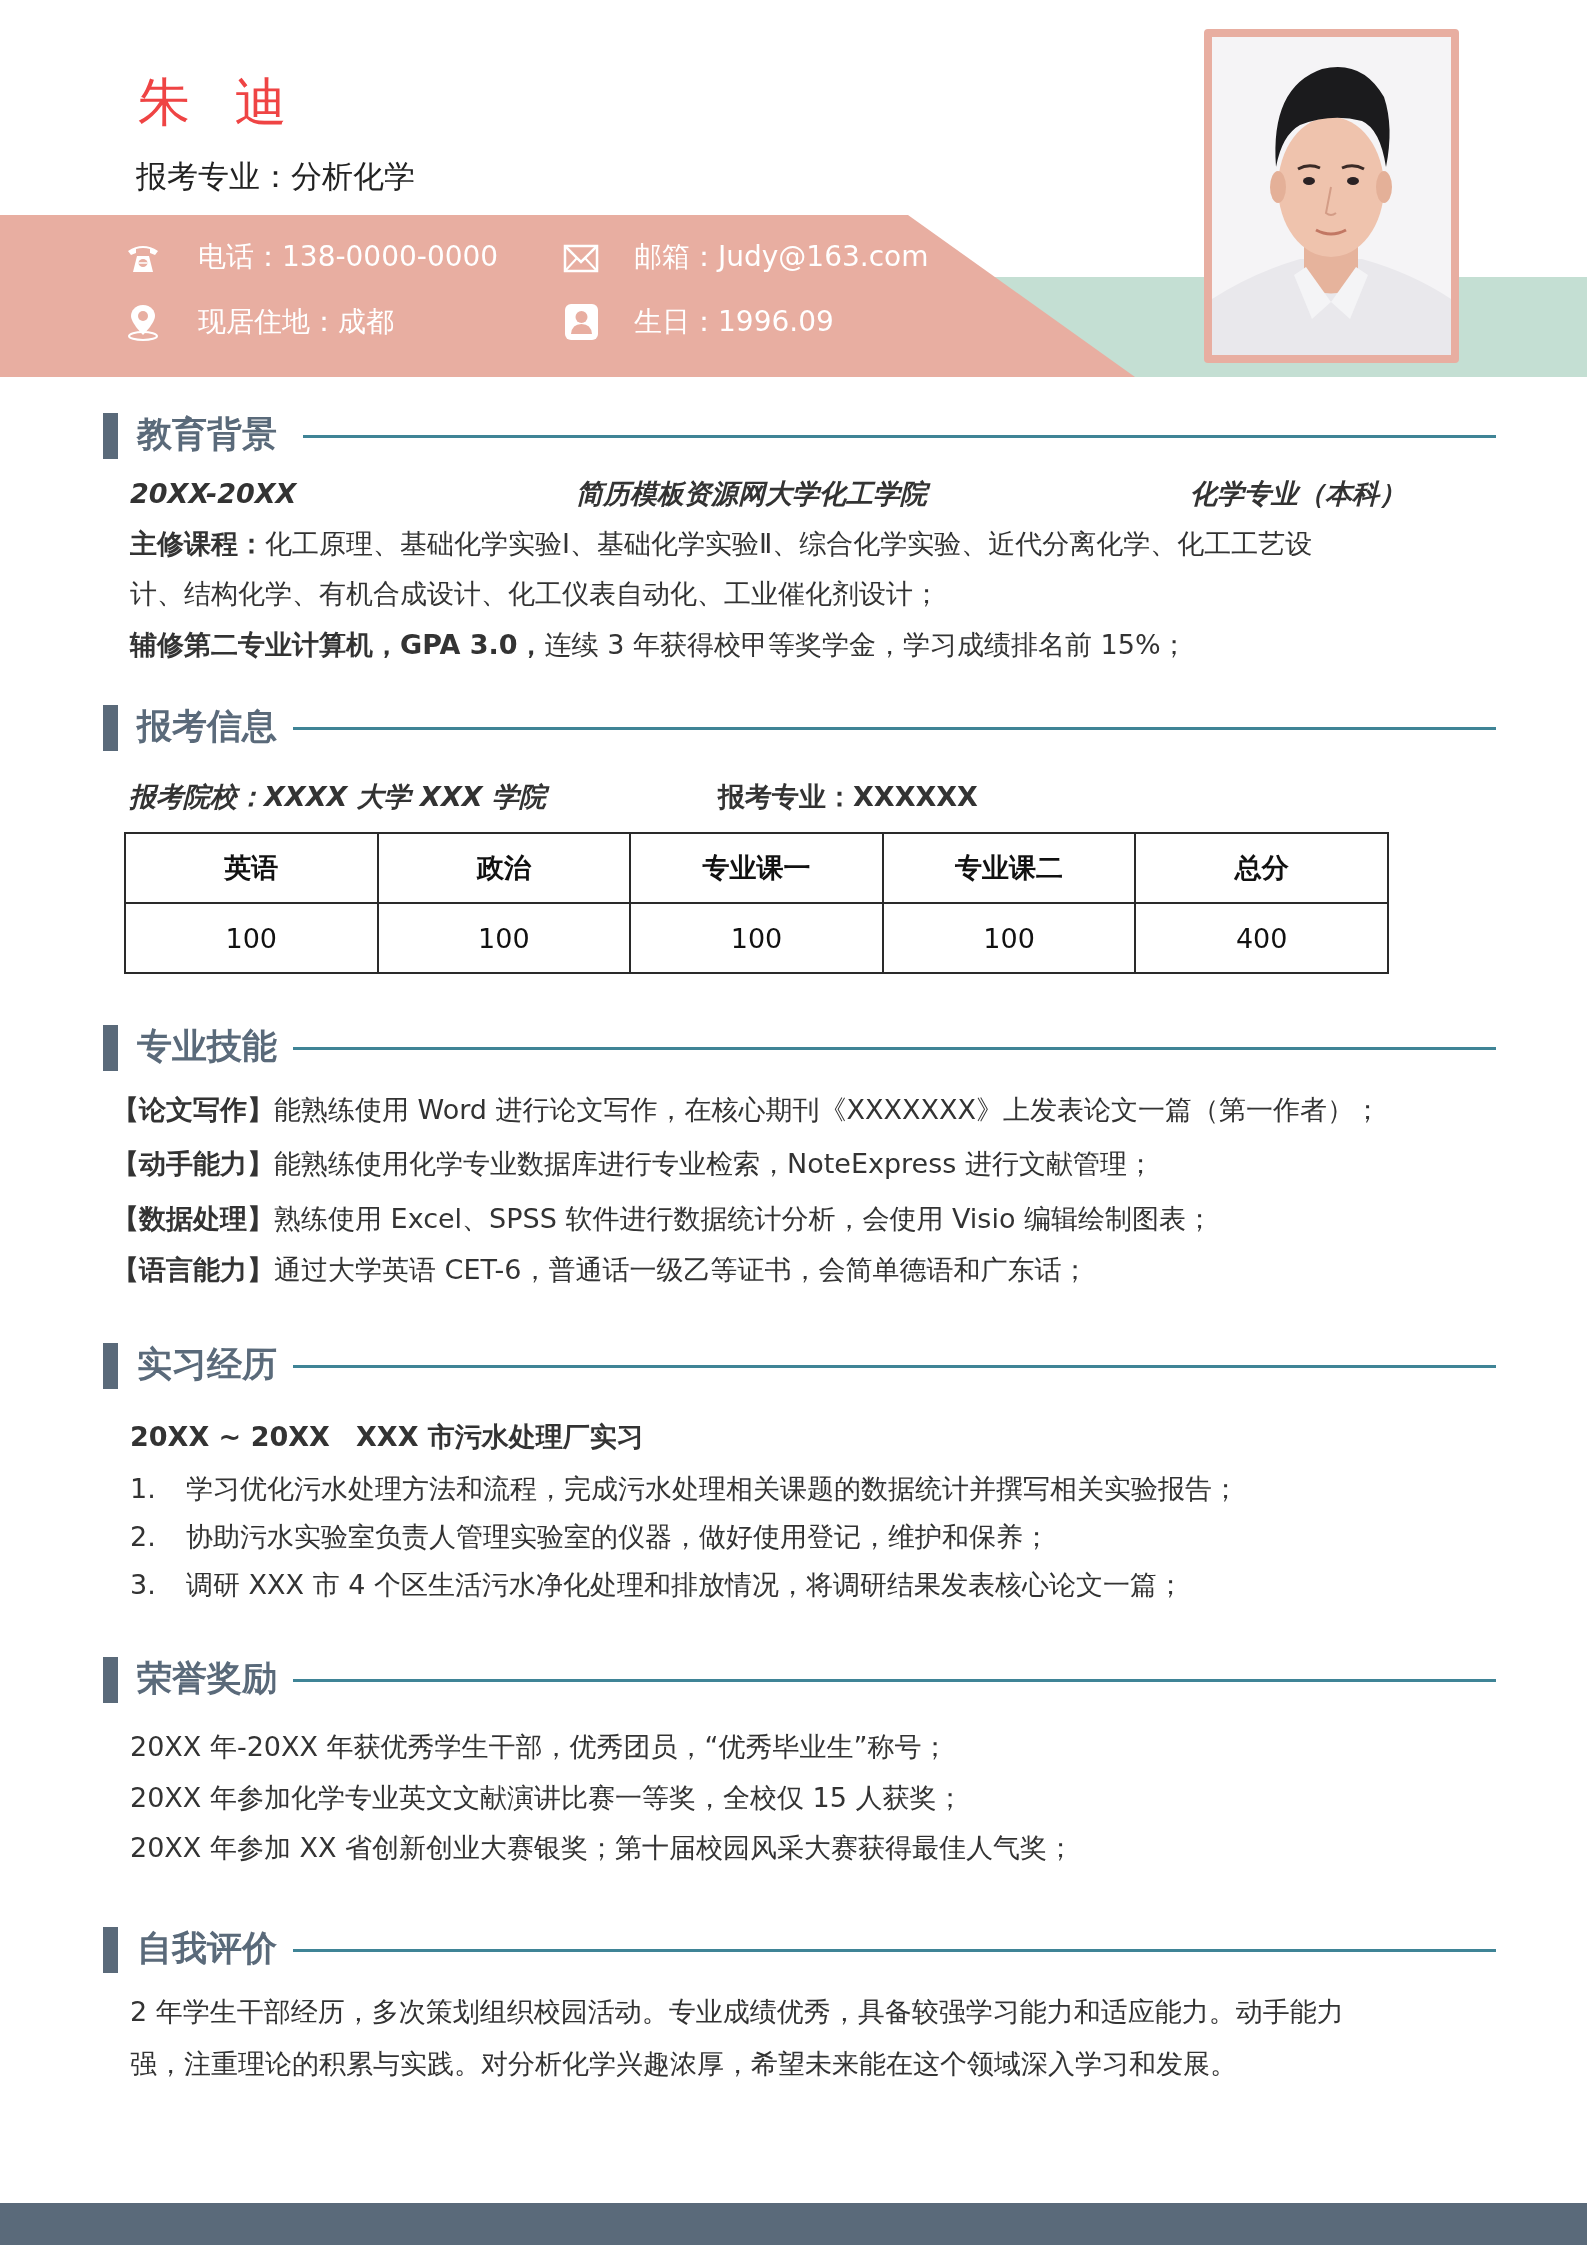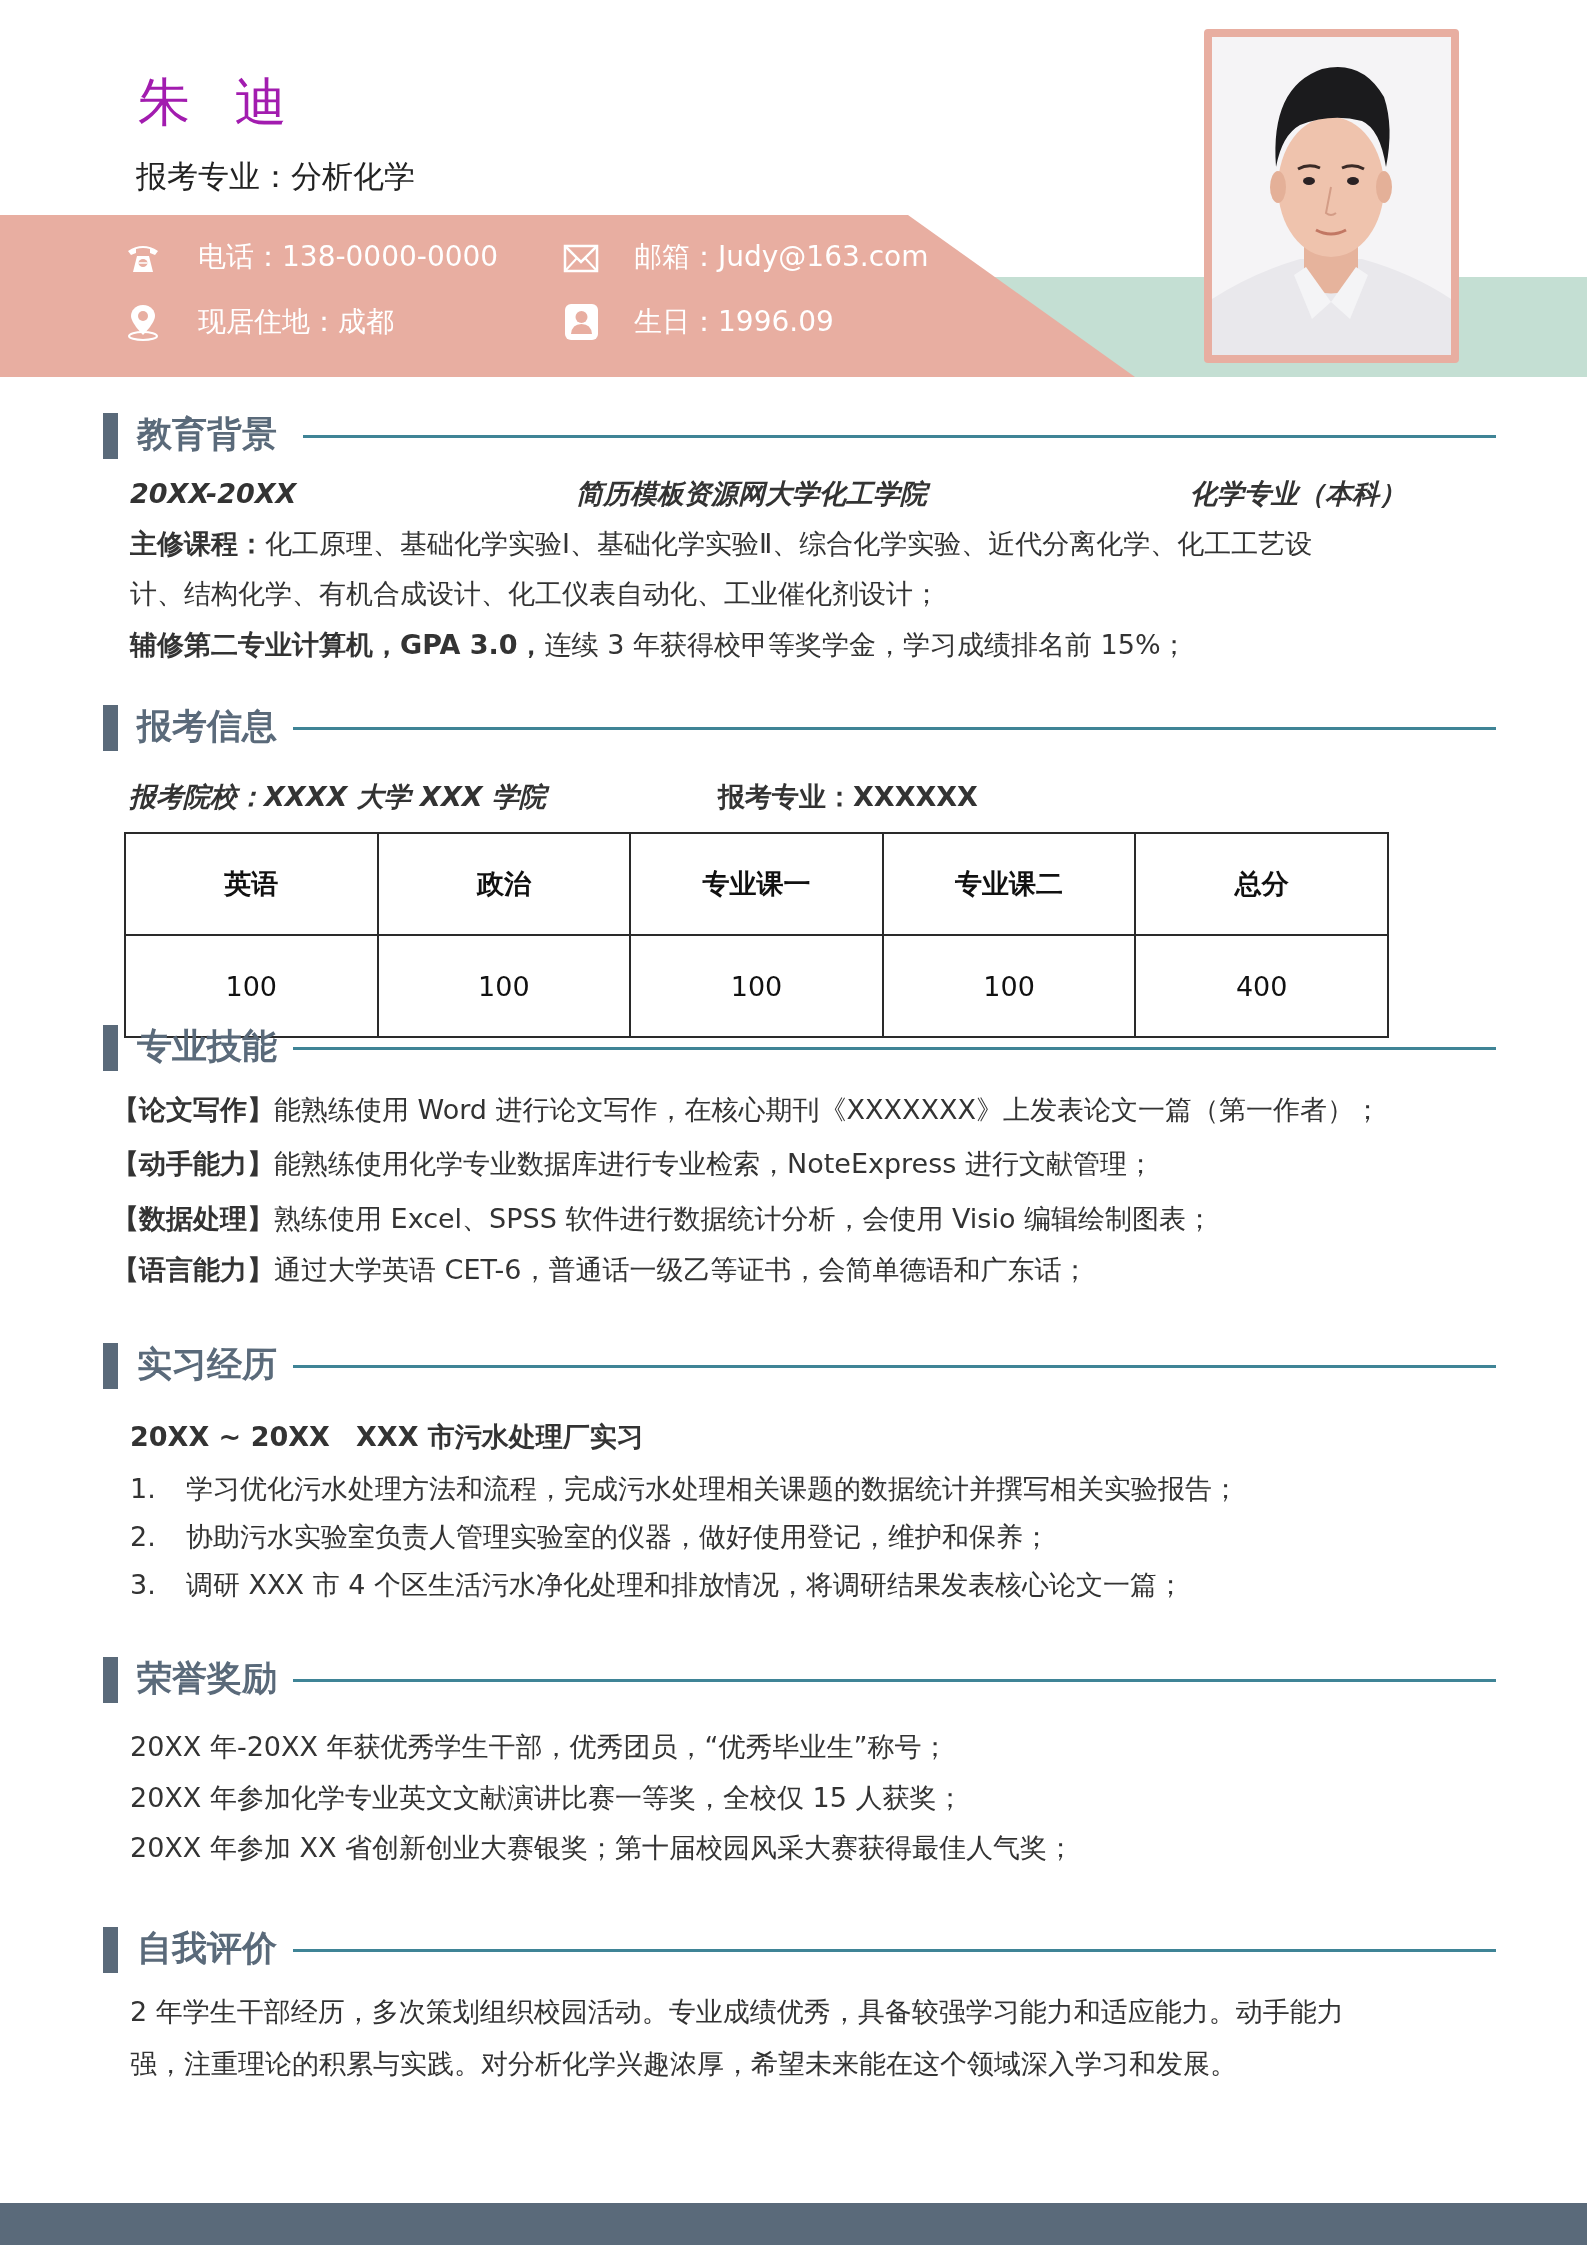--- a/index.html
+++ b/index.html
@@ -7,21 +7,21 @@
     width: 1587px; height: 2245px; position: relative; overflow: hidden;
     background: #ffffff;
     font-family: "DejaVu Sans", "Liberation Sans", sans-serif;
     color: #333333;
   }
   .abs { position: absolute; }
 
   
   .name {
     left: 138px; top: 70px; font-size: 52px; letter-spacing: 14px;
-    font-family: "DejaVu Serif", "Liberation Serif", serif; color: #a21caf;
+    font-family: "DejaVu Serif", "Liberation Serif", serif; color: #ef4444;
     line-height: 64px; white-space: nowrap;
   }
   .subtitle {
     left: 136px; top: 154px; font-size: 31px; color: #222; line-height: 44px; white-space: nowrap;
   }
   .green-stripe { left: 900px; top: 277px; width: 687px; height: 100px; background: #c4dfd3; }
   .pink-band {
     left: 0; top: 215px; width: 1135px; height: 162px; background: #e8aea1;
     clip-path: polygon(0 0, 908px 0, 1135px 162px, 0 162px);
   }
@@ -55,21 +55,21 @@
   
   .edu-row { left: 130px; top: 476px; width: 1300px; height: 36px; }
   .edu-row span { position: absolute; top: 0; font-weight: bold; font-size: 27px; line-height: 36px; color: #333; font-style: italic; }
 
   
   .score-table {
     left: 124px; top: 832px; width: 1265px; border-collapse: collapse;
     font-size: 27px; color: #111;
   }
   .score-table td {
-    border: 2px solid #2a2a2a; width: 253px; height: 68px; text-align: center; padding: 16px;
+    border: 2px solid #2a2a2a; width: 253px; height: 68px; text-align: center; padding: 0;
   }
   .score-table .th { font-weight: bold; }
 
   .bullet-num { display: inline-block; width: 56px; }
 
   .footer { left: 0; top: 2203px; width: 1587px; height: 42px; background: #5a6a7a; }
 </style>
 </head>
 <body>
 

